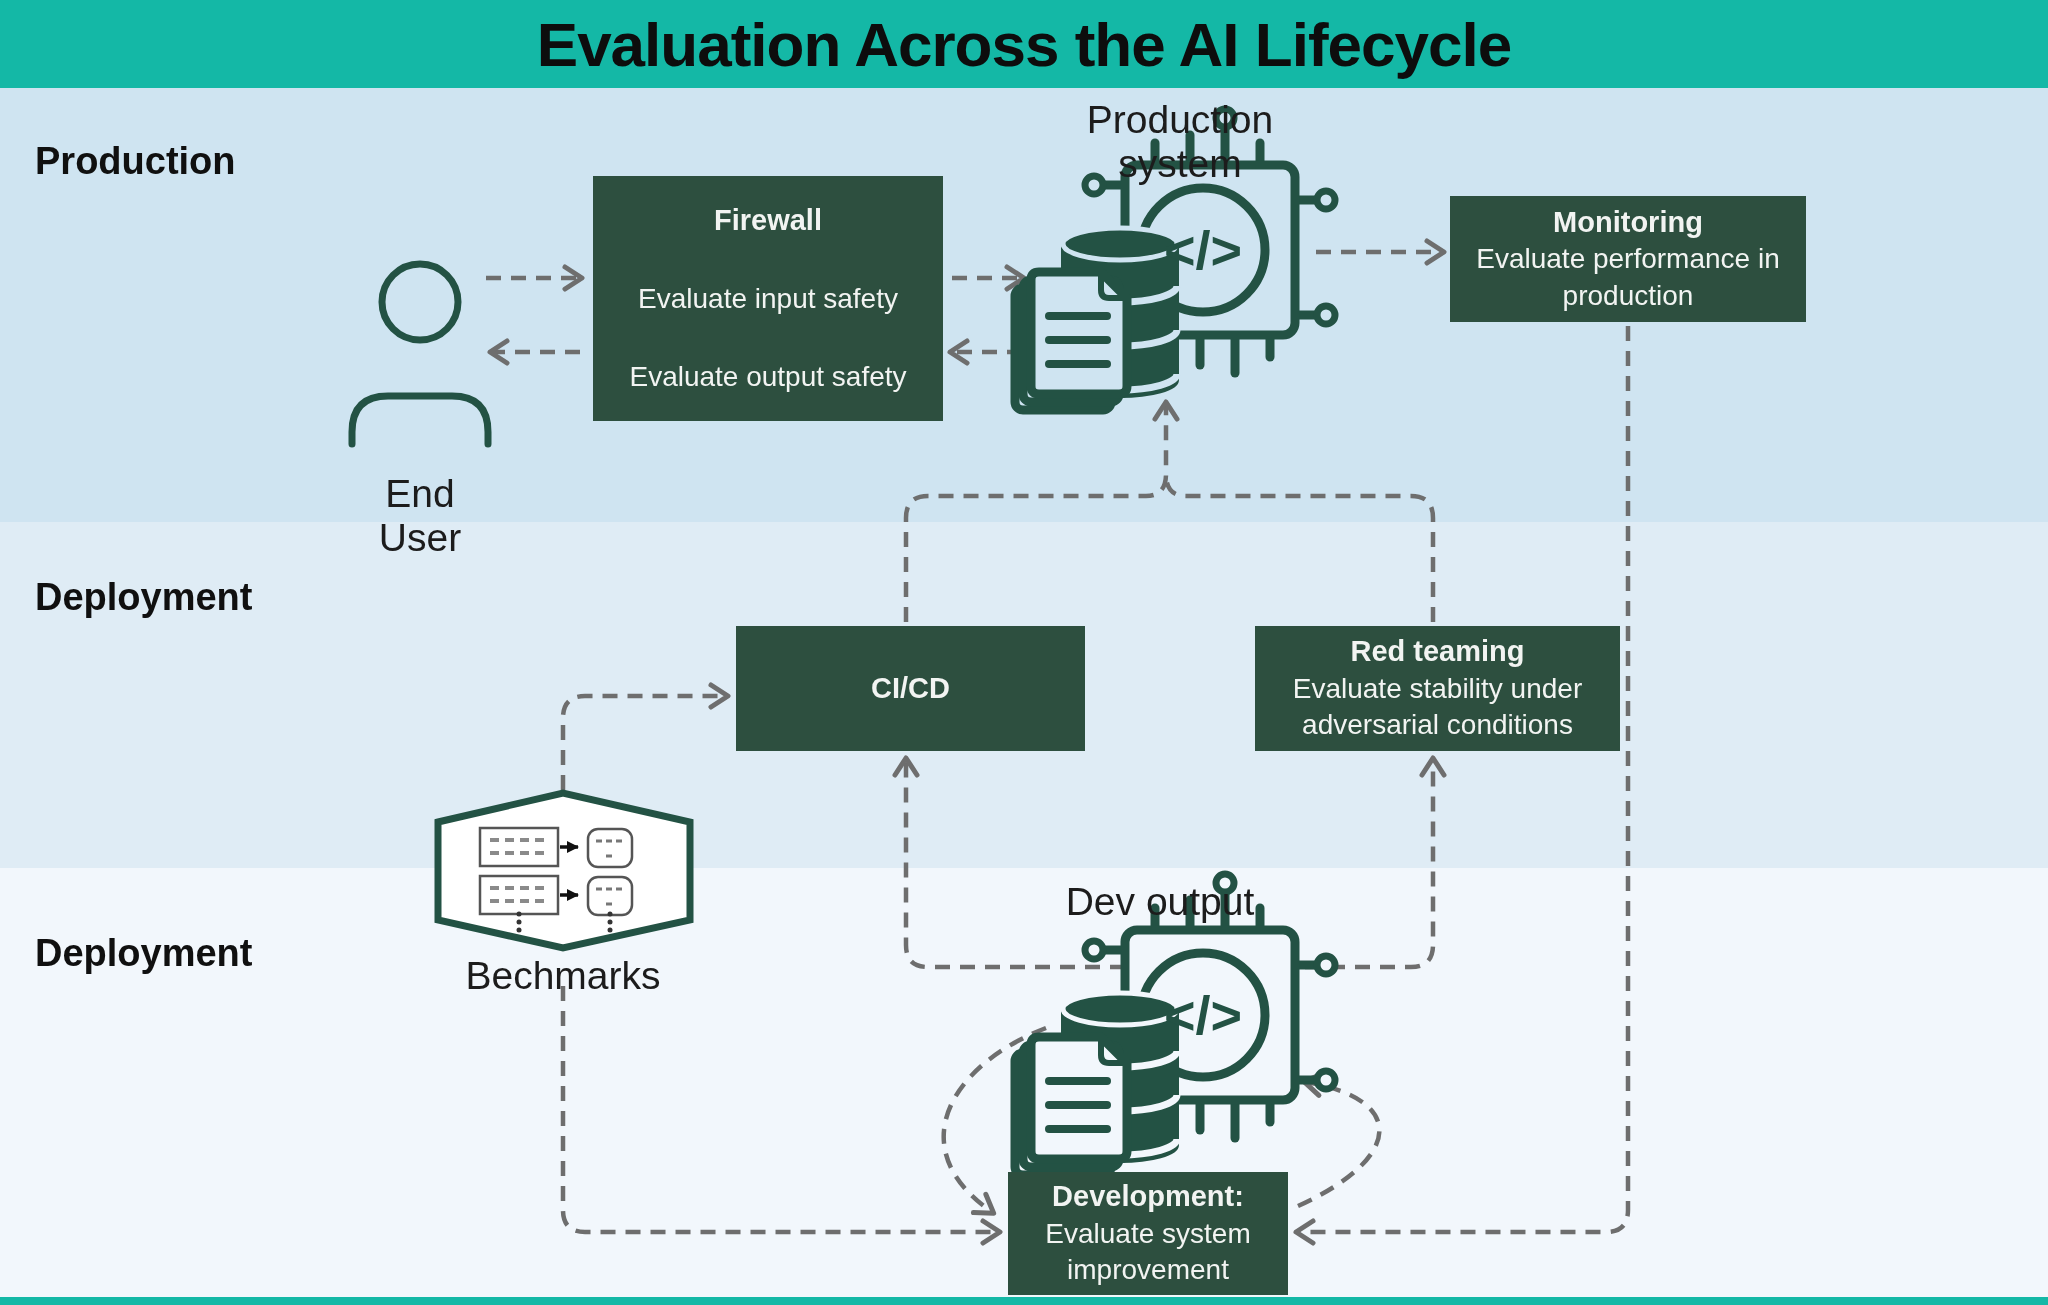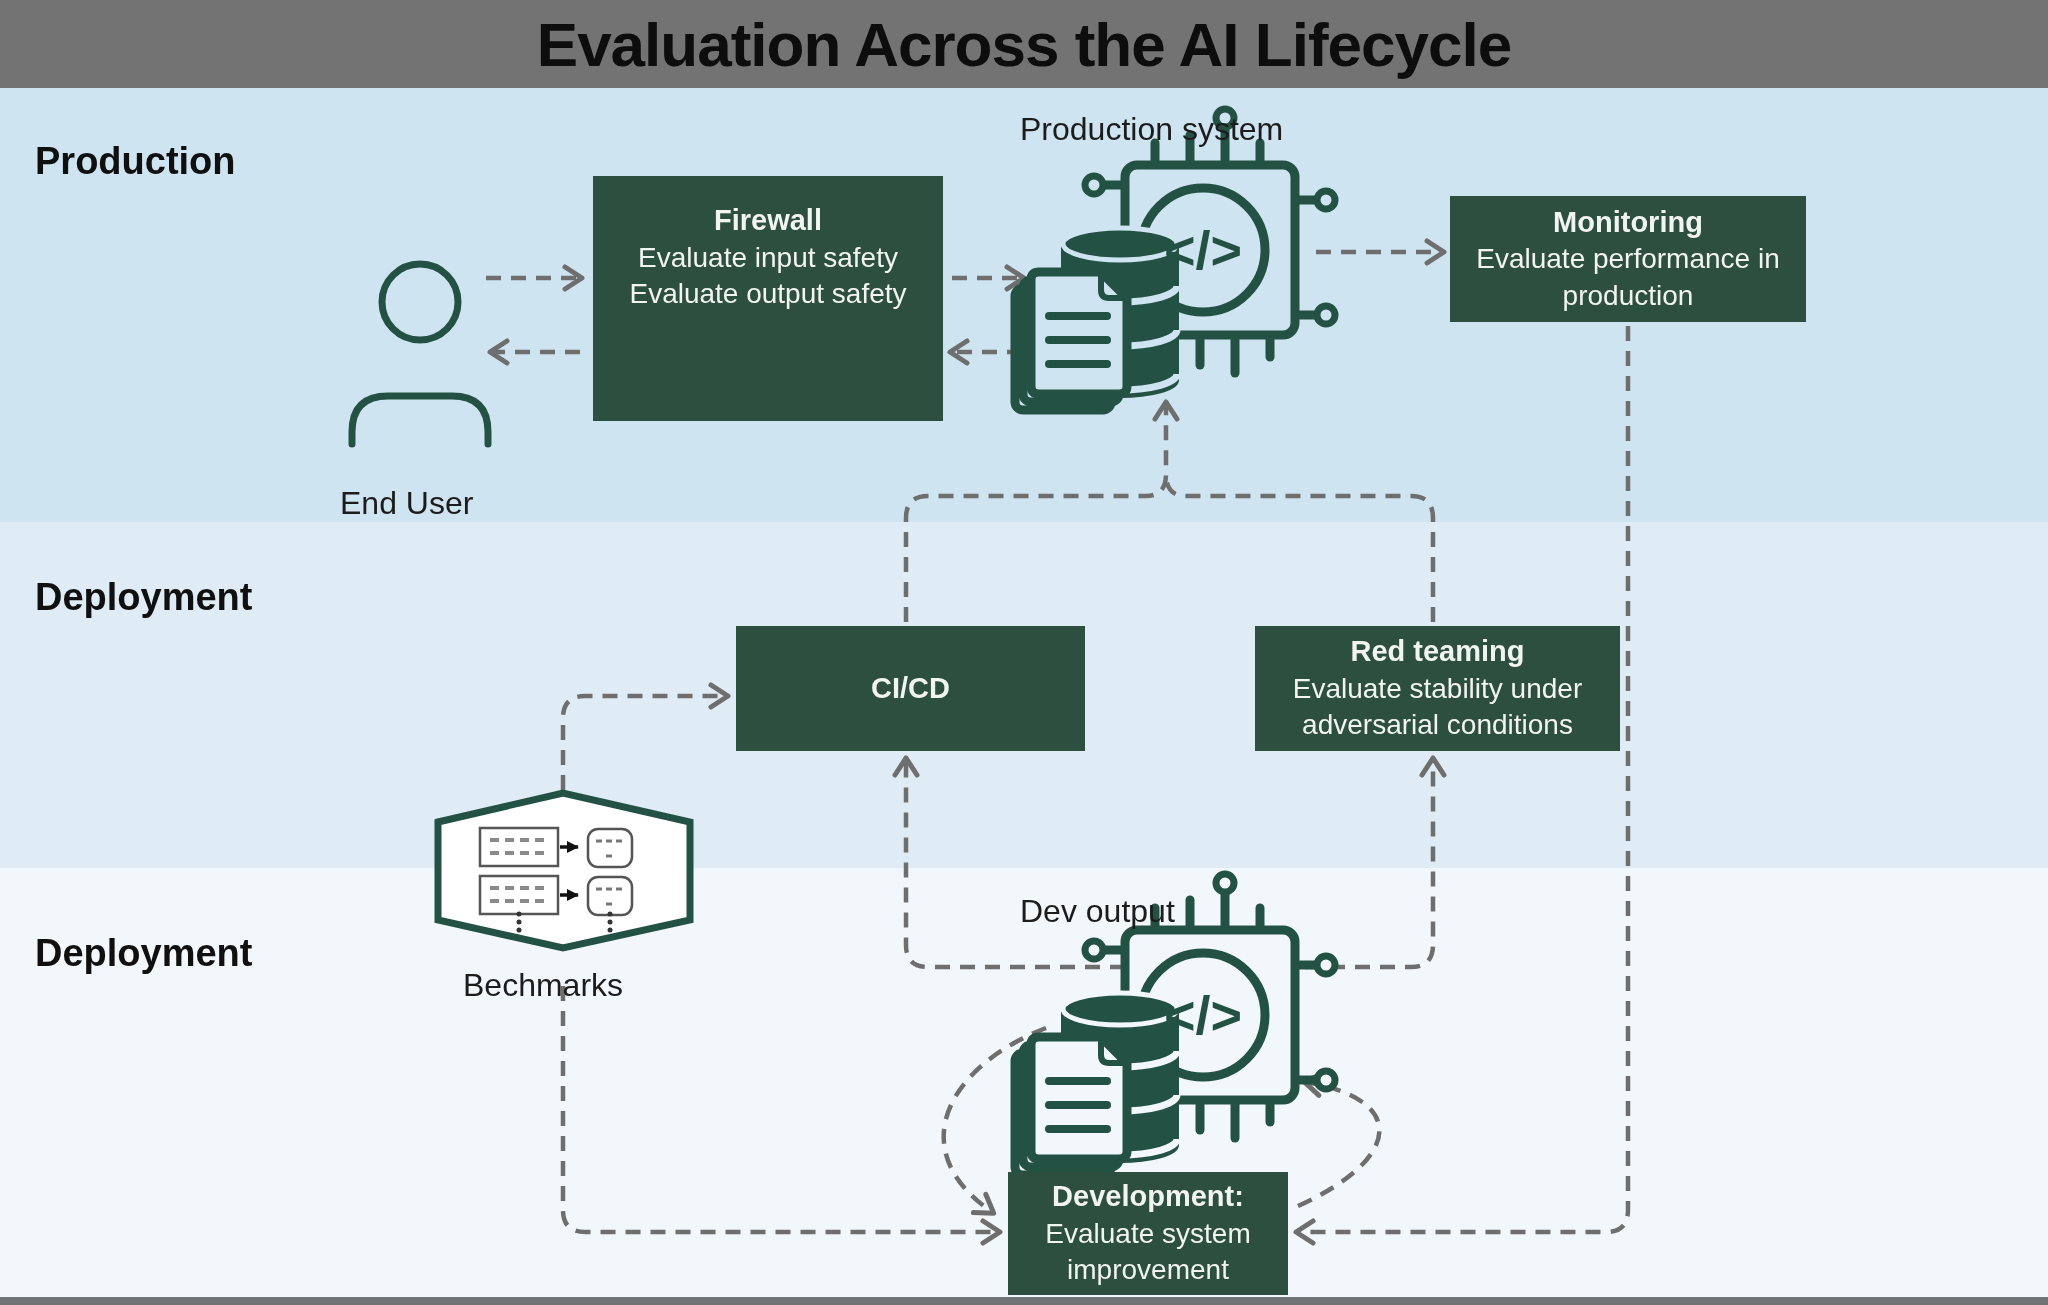--- a/index.html
+++ b/index.html
@@ -1,18 +1,18 @@
 <!DOCTYPE html>
 <html><head>
 <meta charset="utf-8">
 <style>
   html,body{margin:0;padding:0;background:#ffffff;}
   .canvas{
     position:relative;width:2048px;height:1305px;overflow:hidden;
-    background:#737373;font-family:"Liberation Sans",sans-serif;
+    background:#14b8a6;font-family:"Liberation Sans",sans-serif;
   }
   .title{
     position:absolute;top:0;left:0;width:100%;height:88px;
     display:flex;align-items:center;justify-content:center;
     font-size:62px;font-weight:bold;color:#0d0d0d;letter-spacing:-1px;
   }
   .band{position:absolute;left:0;width:100%;}
   .band-production{top:88px;height:434px;background:#cfe4f1;}
   .band-deployment{top:522px;height:346px;background:#dfecf5;}
   .band-development{top:868px;height:429px;background:#f2f7fc;}
@@ -47,28 +47,28 @@
   .bm-dash-sm{stroke:#777777;stroke-width:3;stroke-dasharray:6 4;fill:none;}
   .bm-arrow{stroke:#111111;stroke-width:3.5;fill:none;}
   .bm-dot{fill:#333333;}
 
   .gbox{
     position:absolute;background:#2d4f3f;color:#f2f4f2;text-align:center;
     display:flex;flex-direction:column;align-items:center;justify-content:center;
     font-size:28px;line-height:1.3;
   }
   .gbox-title{font-weight:bold;font-size:29px;}
-  .box-firewall{left:593px;top:176px;width:350px;height:245px;justify-content:flex-start;padding:26px 28px;box-sizing:border-box;}
+  .box-firewall{left:593px;top:176px;width:350px;height:245px;justify-content:space-between;padding:26px 28px;box-sizing:border-box;}
   .box-monitoring{left:1450px;top:196px;width:356px;height:126px;}
   .box-cicd{left:736px;top:626px;width:349px;height:125px;gap:48px;}
   .box-redteam{left:1255px;top:626px;width:365px;height:125px;}
   .box-development{left:1008px;top:1172px;width:280px;height:123px;}
 
   .node-label{
-    position:absolute;font-size:32px;color:#1c1c1c;text-align:left;margin-top:13px;
+    position:absolute;font-size:39px;color:#1c1c1c;text-align:center;
   }
   .lbl-end-user{left:340px;top:472px;width:160px;}
   .lbl-prod-system{left:1020px;top:98px;width:320px;}
   .lbl-dev-system{left:1020px;top:880px;width:280px;}
   .lbl-benchmarks{left:463px;top:954px;width:200px;}
 </style>
 </head>
 <body>
 
 <div class="canvas">

